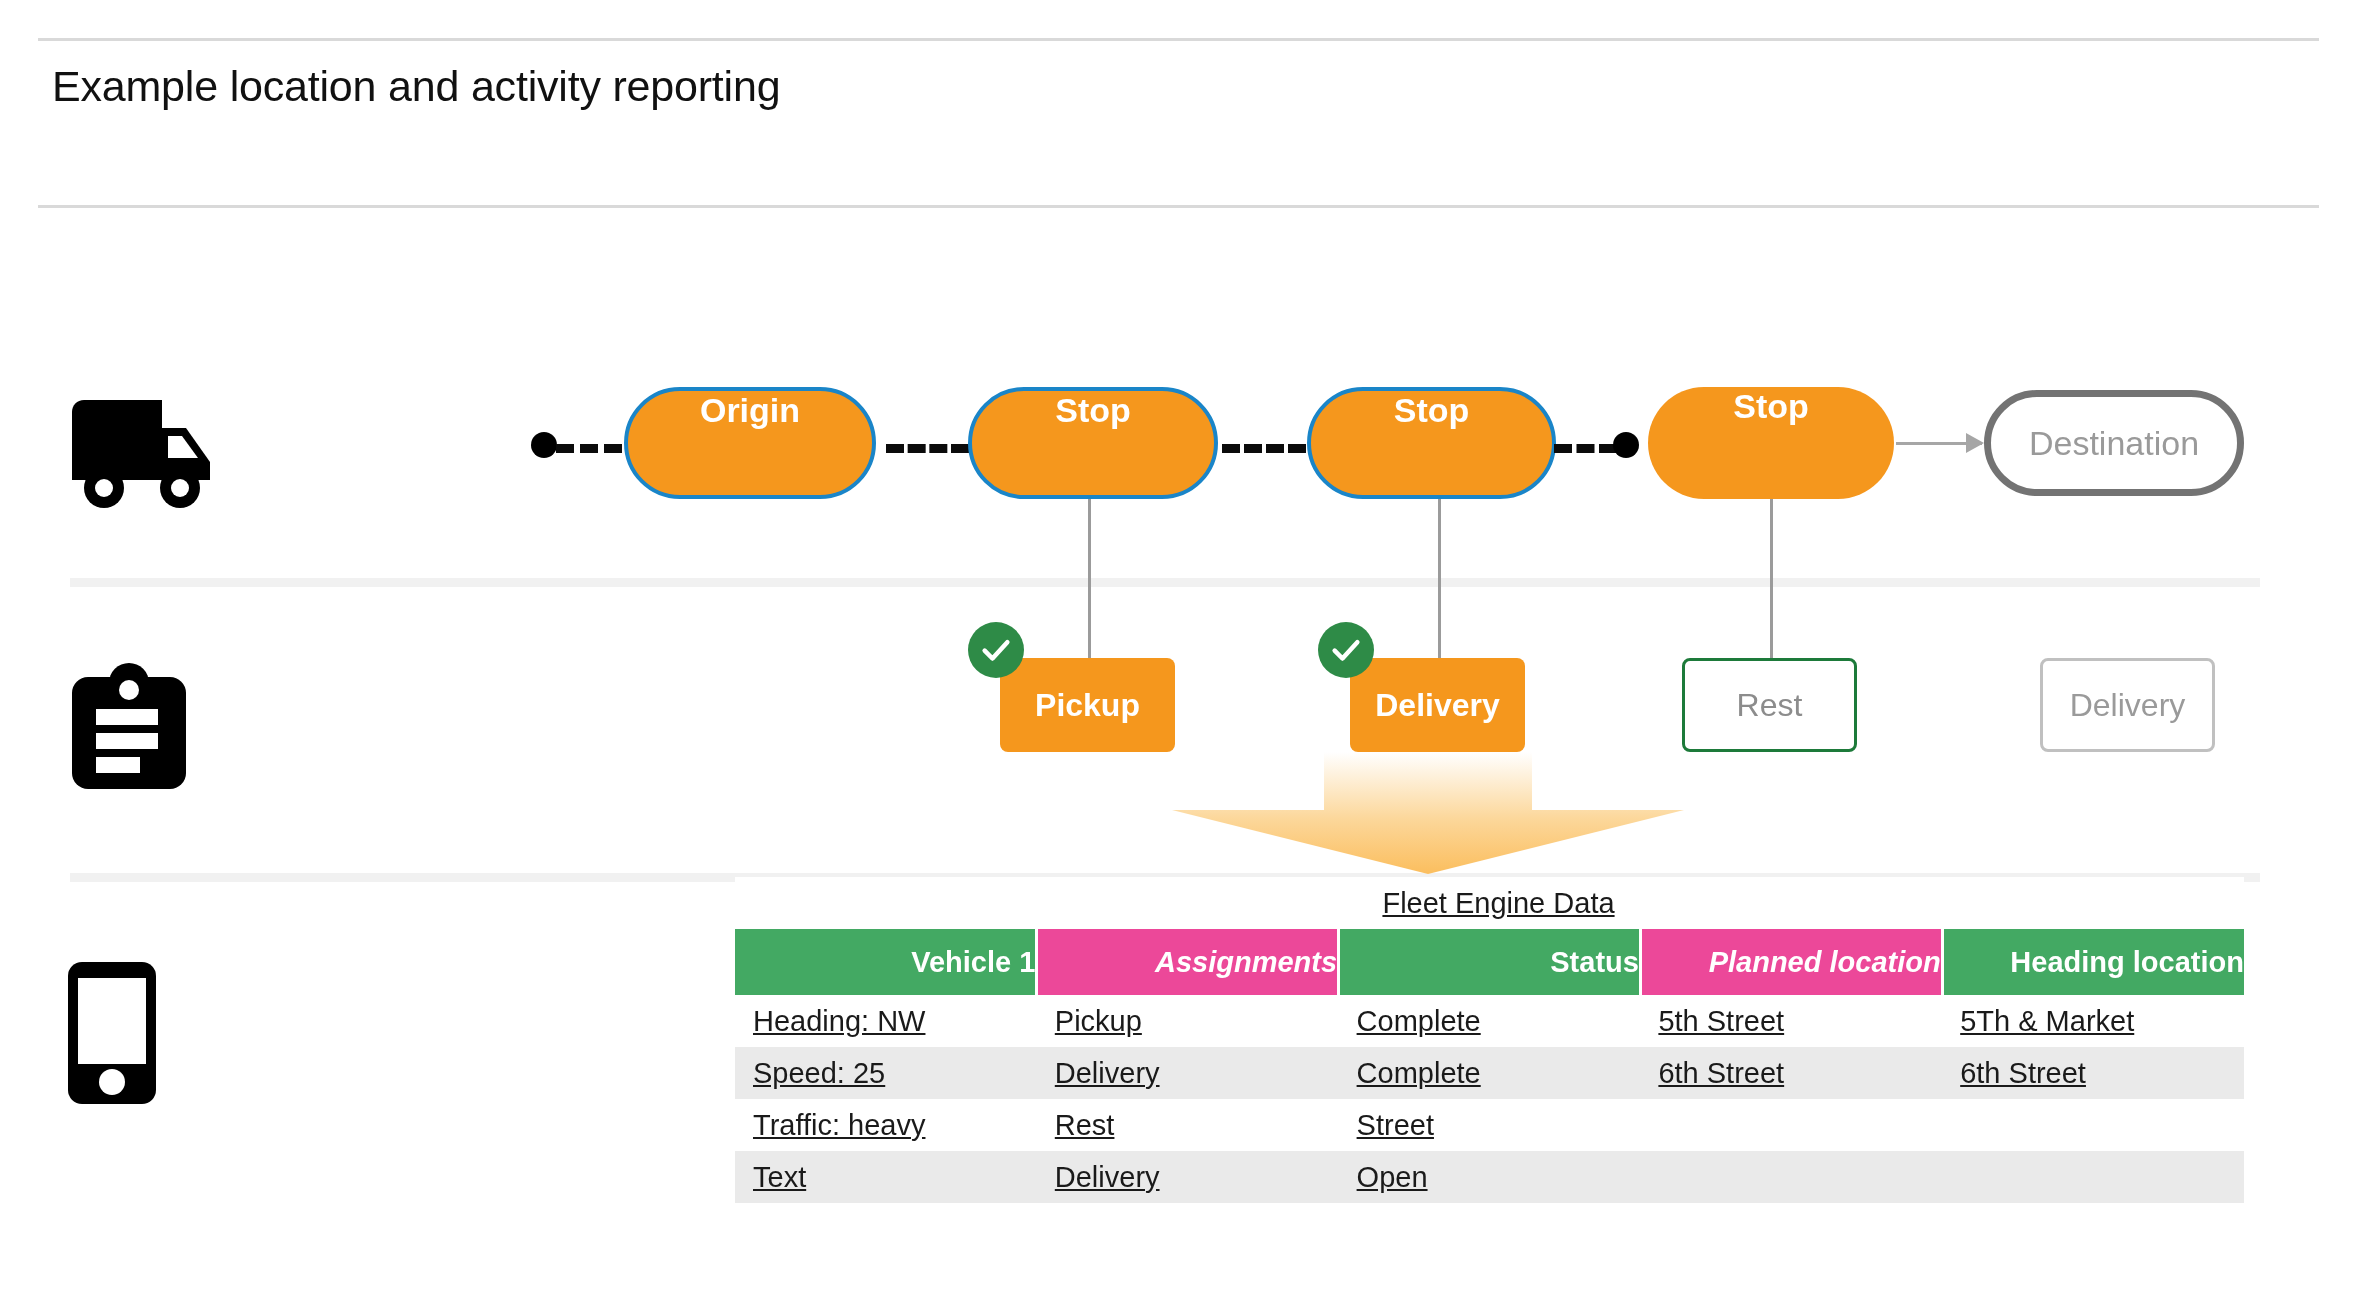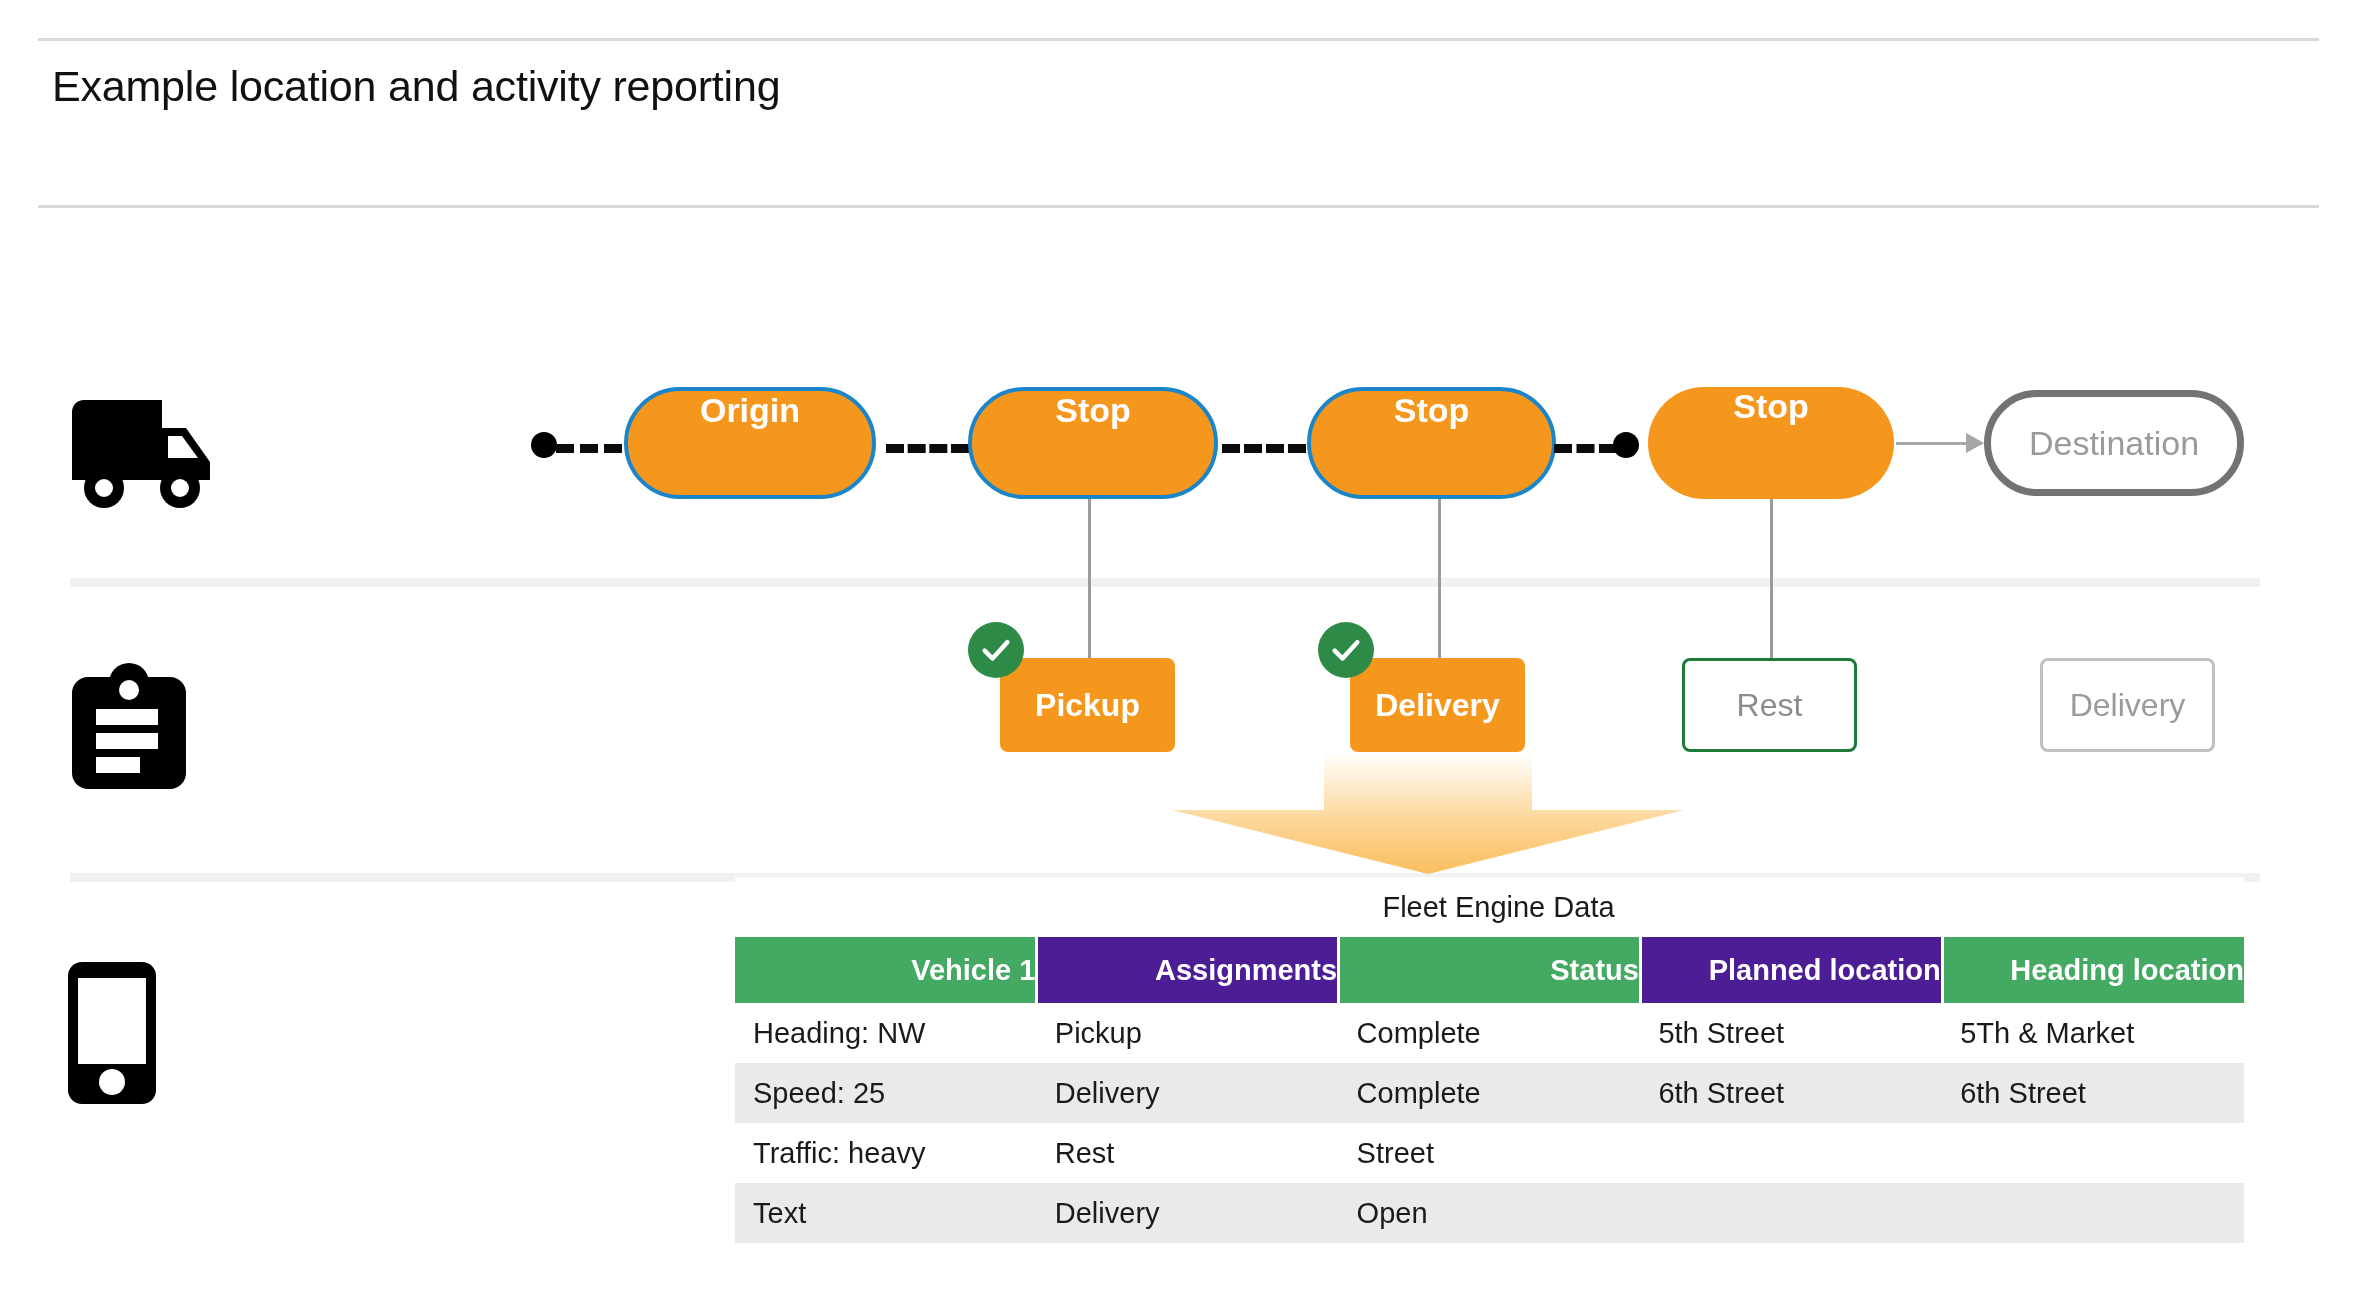--- a/index.html
+++ b/index.html
@@ -139,25 +139,26 @@
   .fleet-title-bar {
     background: #22763a; color: #ffffff;
     font-size: 33px; font-weight: 700; text-align: center;
     height: 66px;
   }
   .fleet-table th {
     height: 66px; color: #ffffff; font-size: 29px; font-weight: 700;
     text-align: right; vertical-align: middle;
   }
   .fleet-table th.sh-dark  { background: #43a963; }
-  .fleet-table th.sh-light { background: #4c1d95; }
+  .fleet-table th.sh-light { background: #ec4899; font-style: italic; }
   .fleet-table td {
-    height: 60px; font-size: 29px; color: #1a1a1a; font-weight: 400;
+    height: 52px; font-size: 29px; color: #1a1a1a; font-weight: 400;
     padding-left: 18px; vertical-align: middle;
     background: #ffffff;
+    text-decoration: underline;
   }
   .fleet-table tr.alt td { background: #eaeaea; }
   .col-sep { border-left: 3px solid #ffffff; }
 </style>
 </head>
 <body>
 
 <div class="page">
 
   <div class="rule-top"></div>

